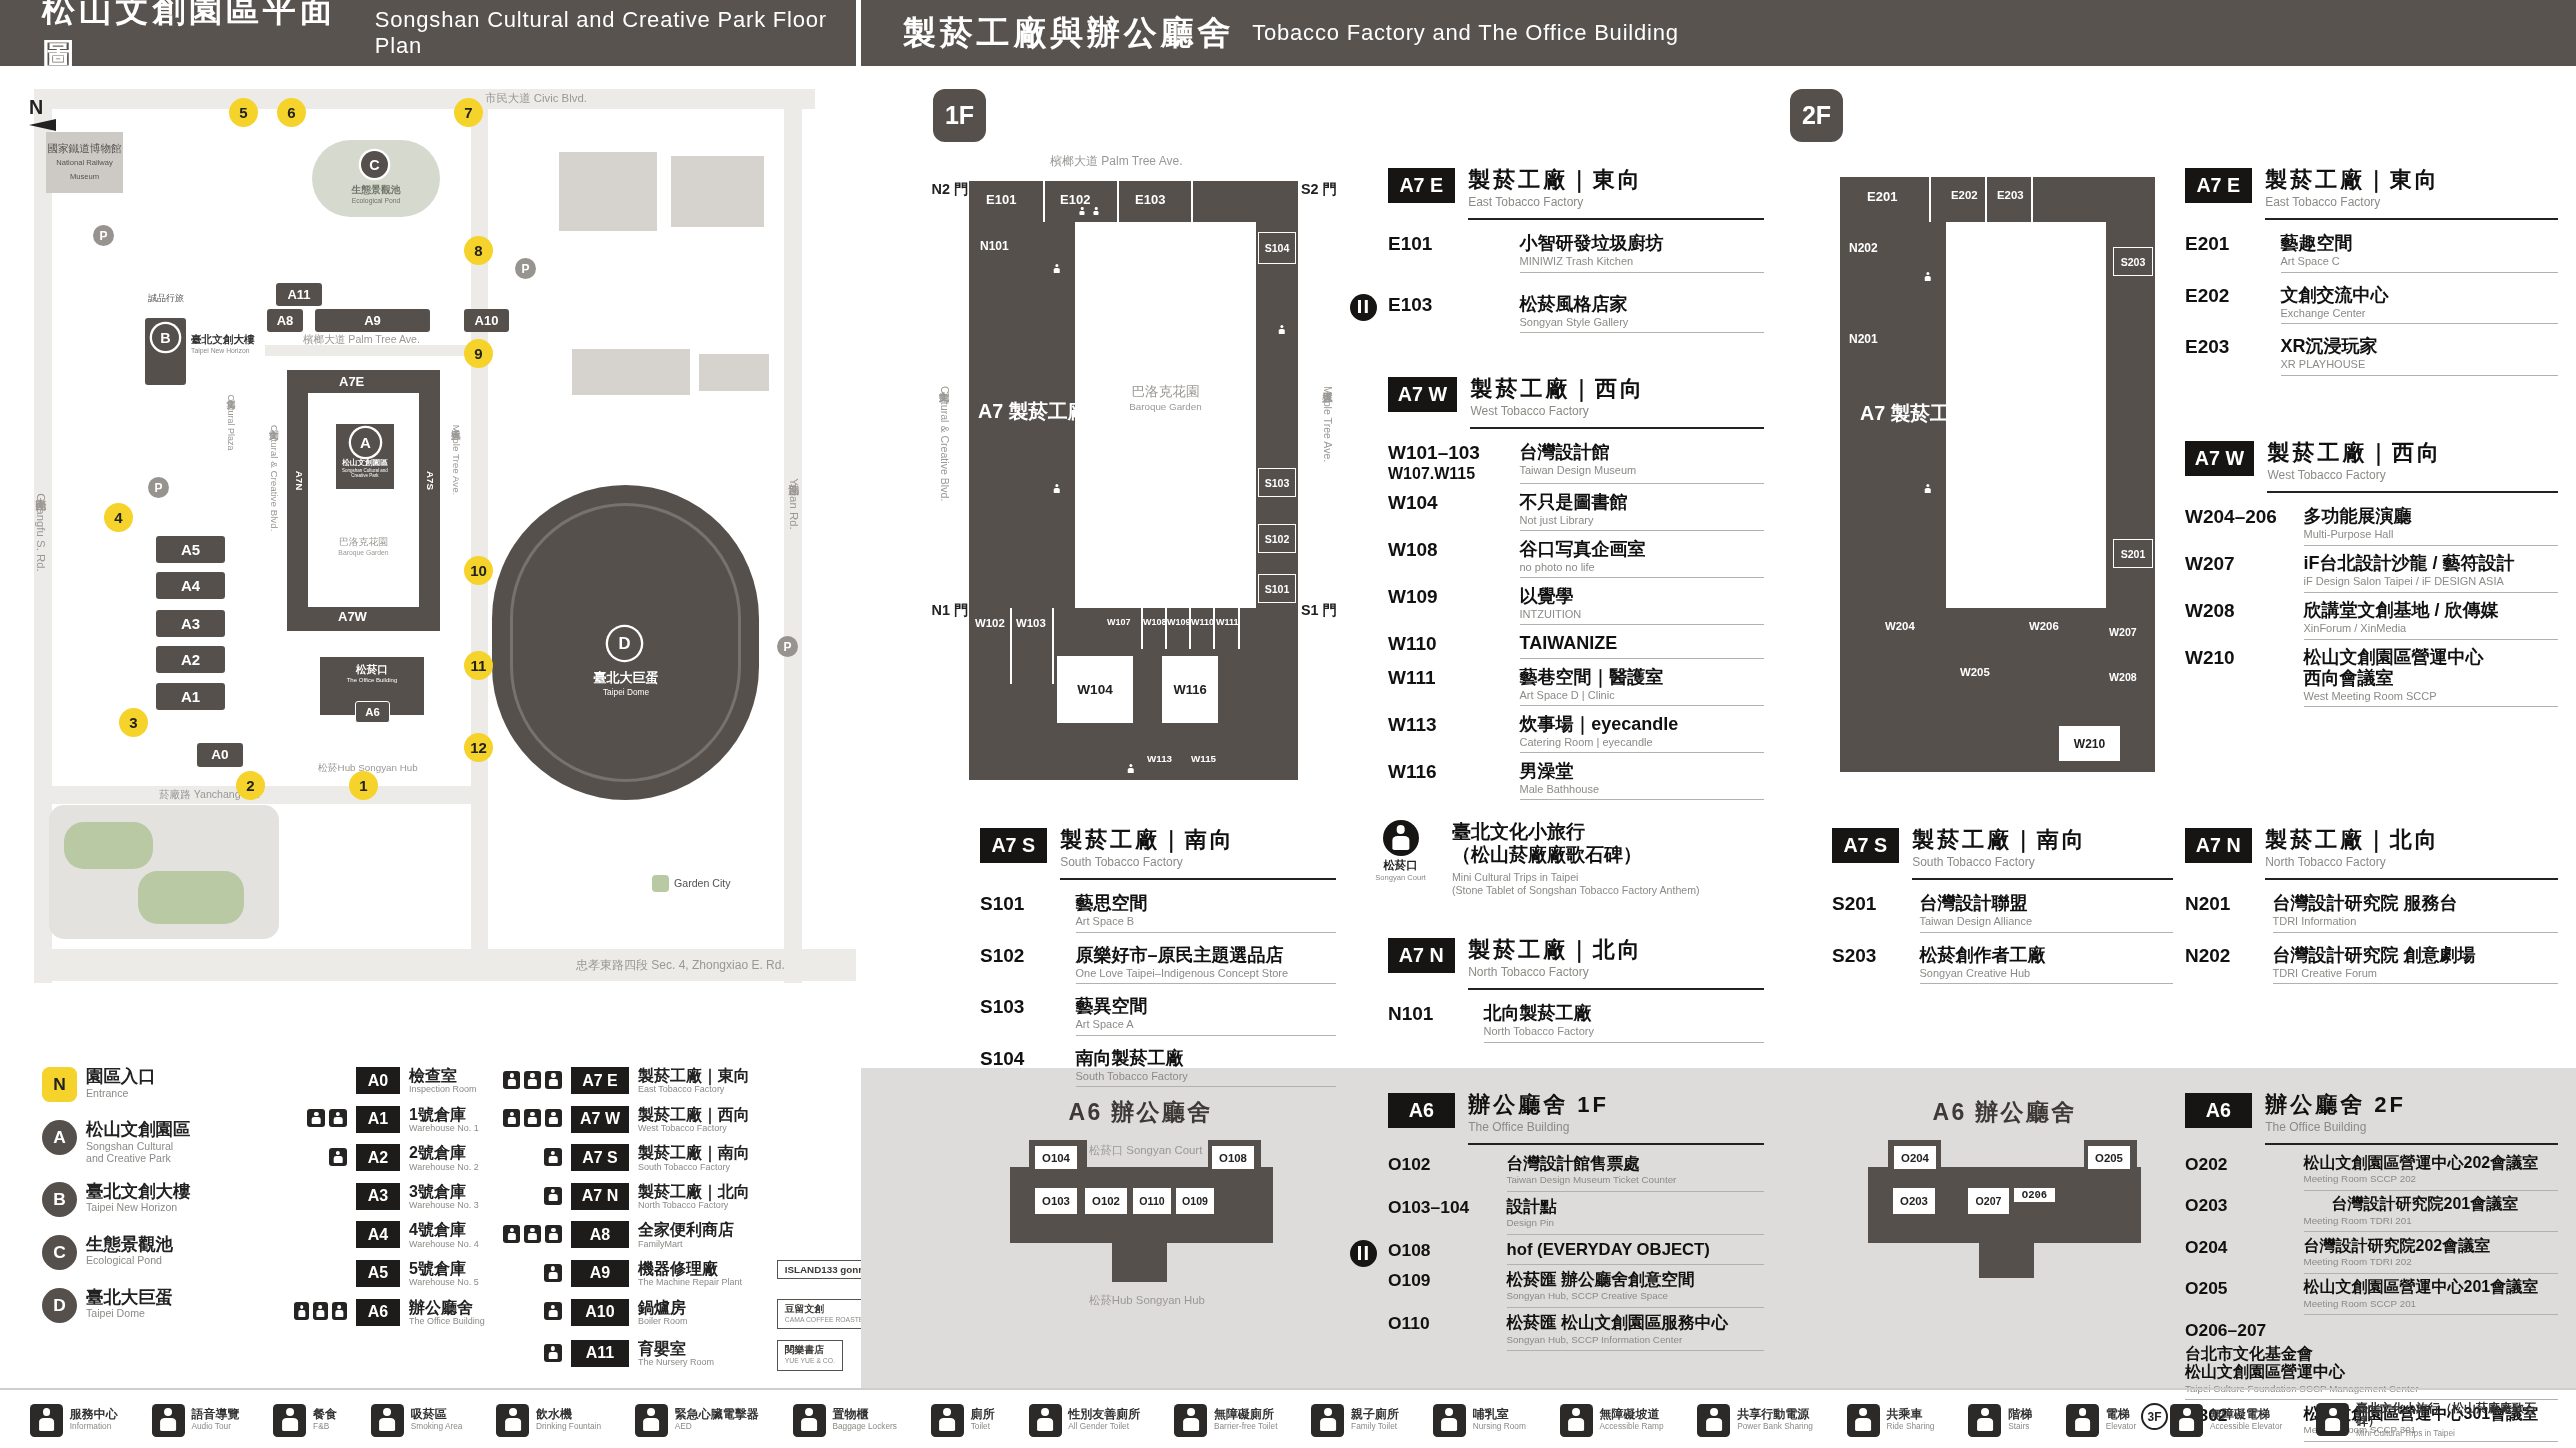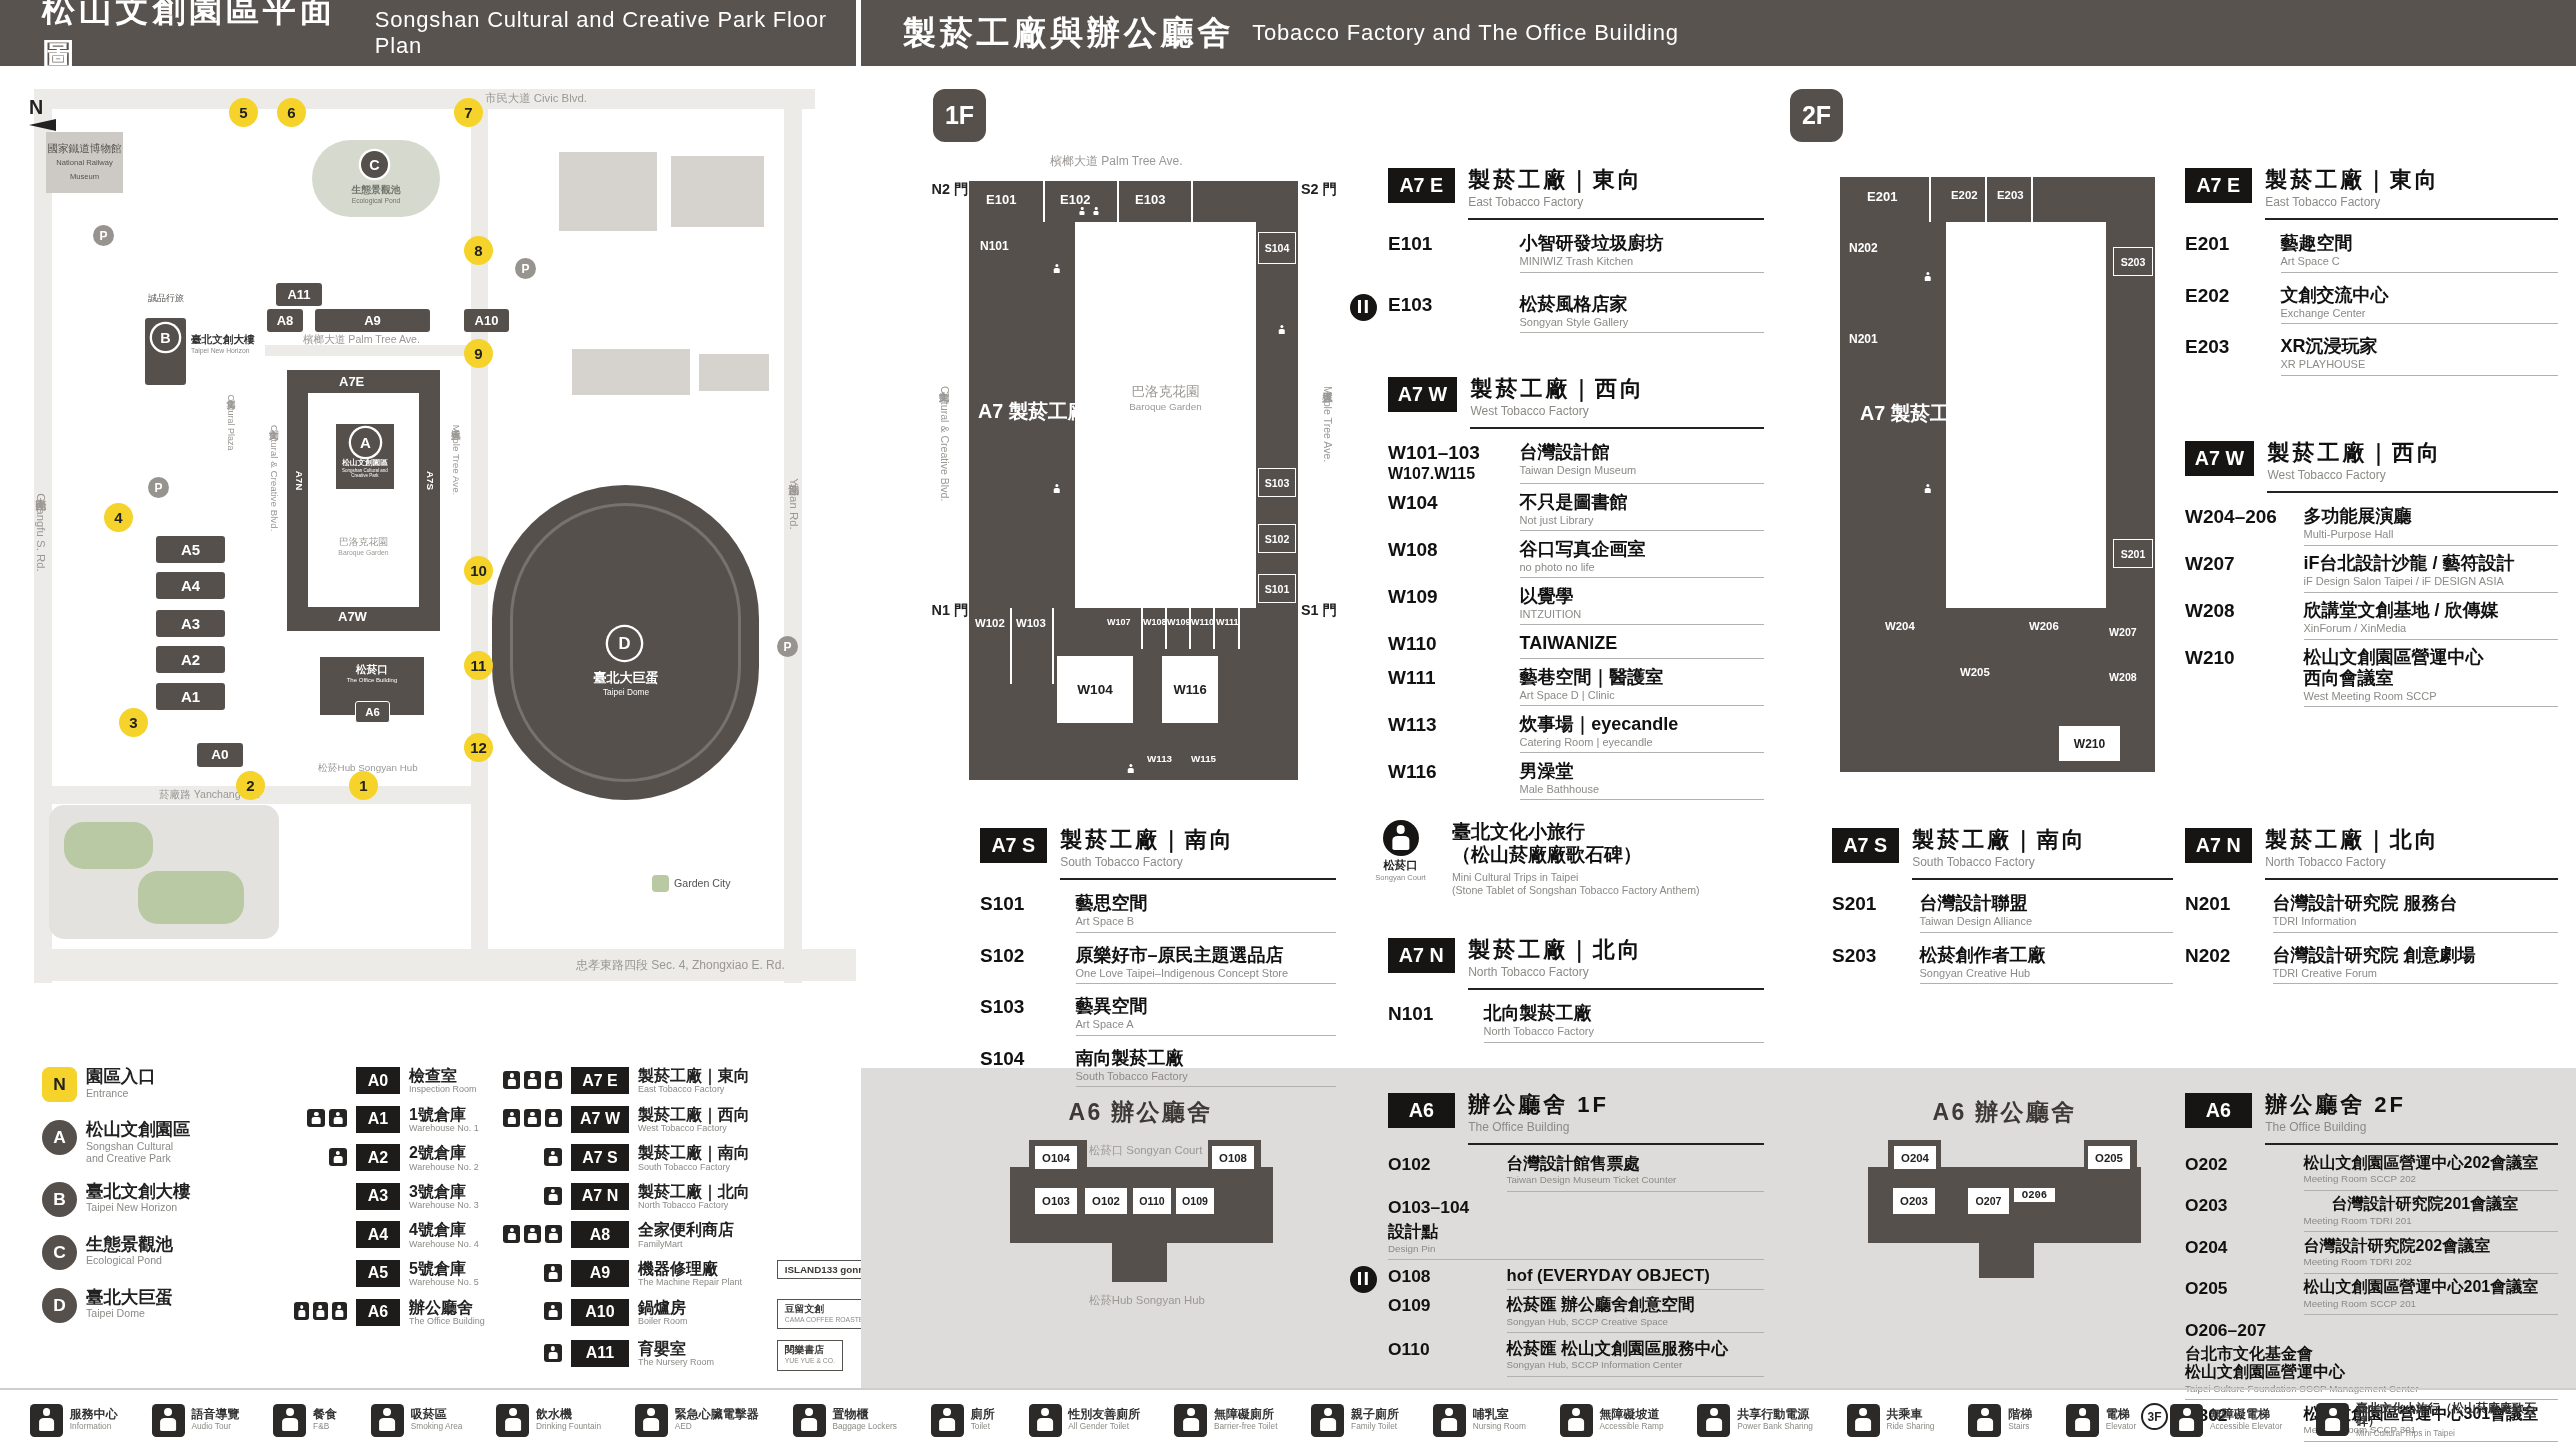--- a/index.html
+++ b/index.html
@@ -892,21 +892,21 @@
     <div>
 
     <div class="rrow" style="margin-bottom:5.3px;">
 
           <div class="rcode" style="width:114px;font-size:17.4px;">O102</div>
           <div class="rname">
             <div class="rzh" style="font-size:16.7px;line-height:19px;">台灣設計館售票處</div>
             <div class="ren auto-hide" style="font-size:9.8px;">Taiwan Design Museum Ticket Counter</div>
           </div>
         </div>
-        <div class="rrow" style="margin-bottom:5.3px;flex-direction:column;">
+        <div class="rrow" style="margin-bottom:5.3px;">
 
           <div class="rcode" style="width:114px;font-size:17.4px;">O103–104</div>
           <div class="rname">
             <div class="rzh" style="font-size:16.7px;line-height:19px;">設計點</div>
             <div class="ren auto-hide" style="font-size:9.8px;">Design Pin</div>
           </div>
         </div>
         <div class="rrow" style="margin-bottom:5.3px;">
           <span class="room-icon" data-icon="dining"></span>
           <div class="rcode" style="width:114px;font-size:17.4px;">O108</div>

